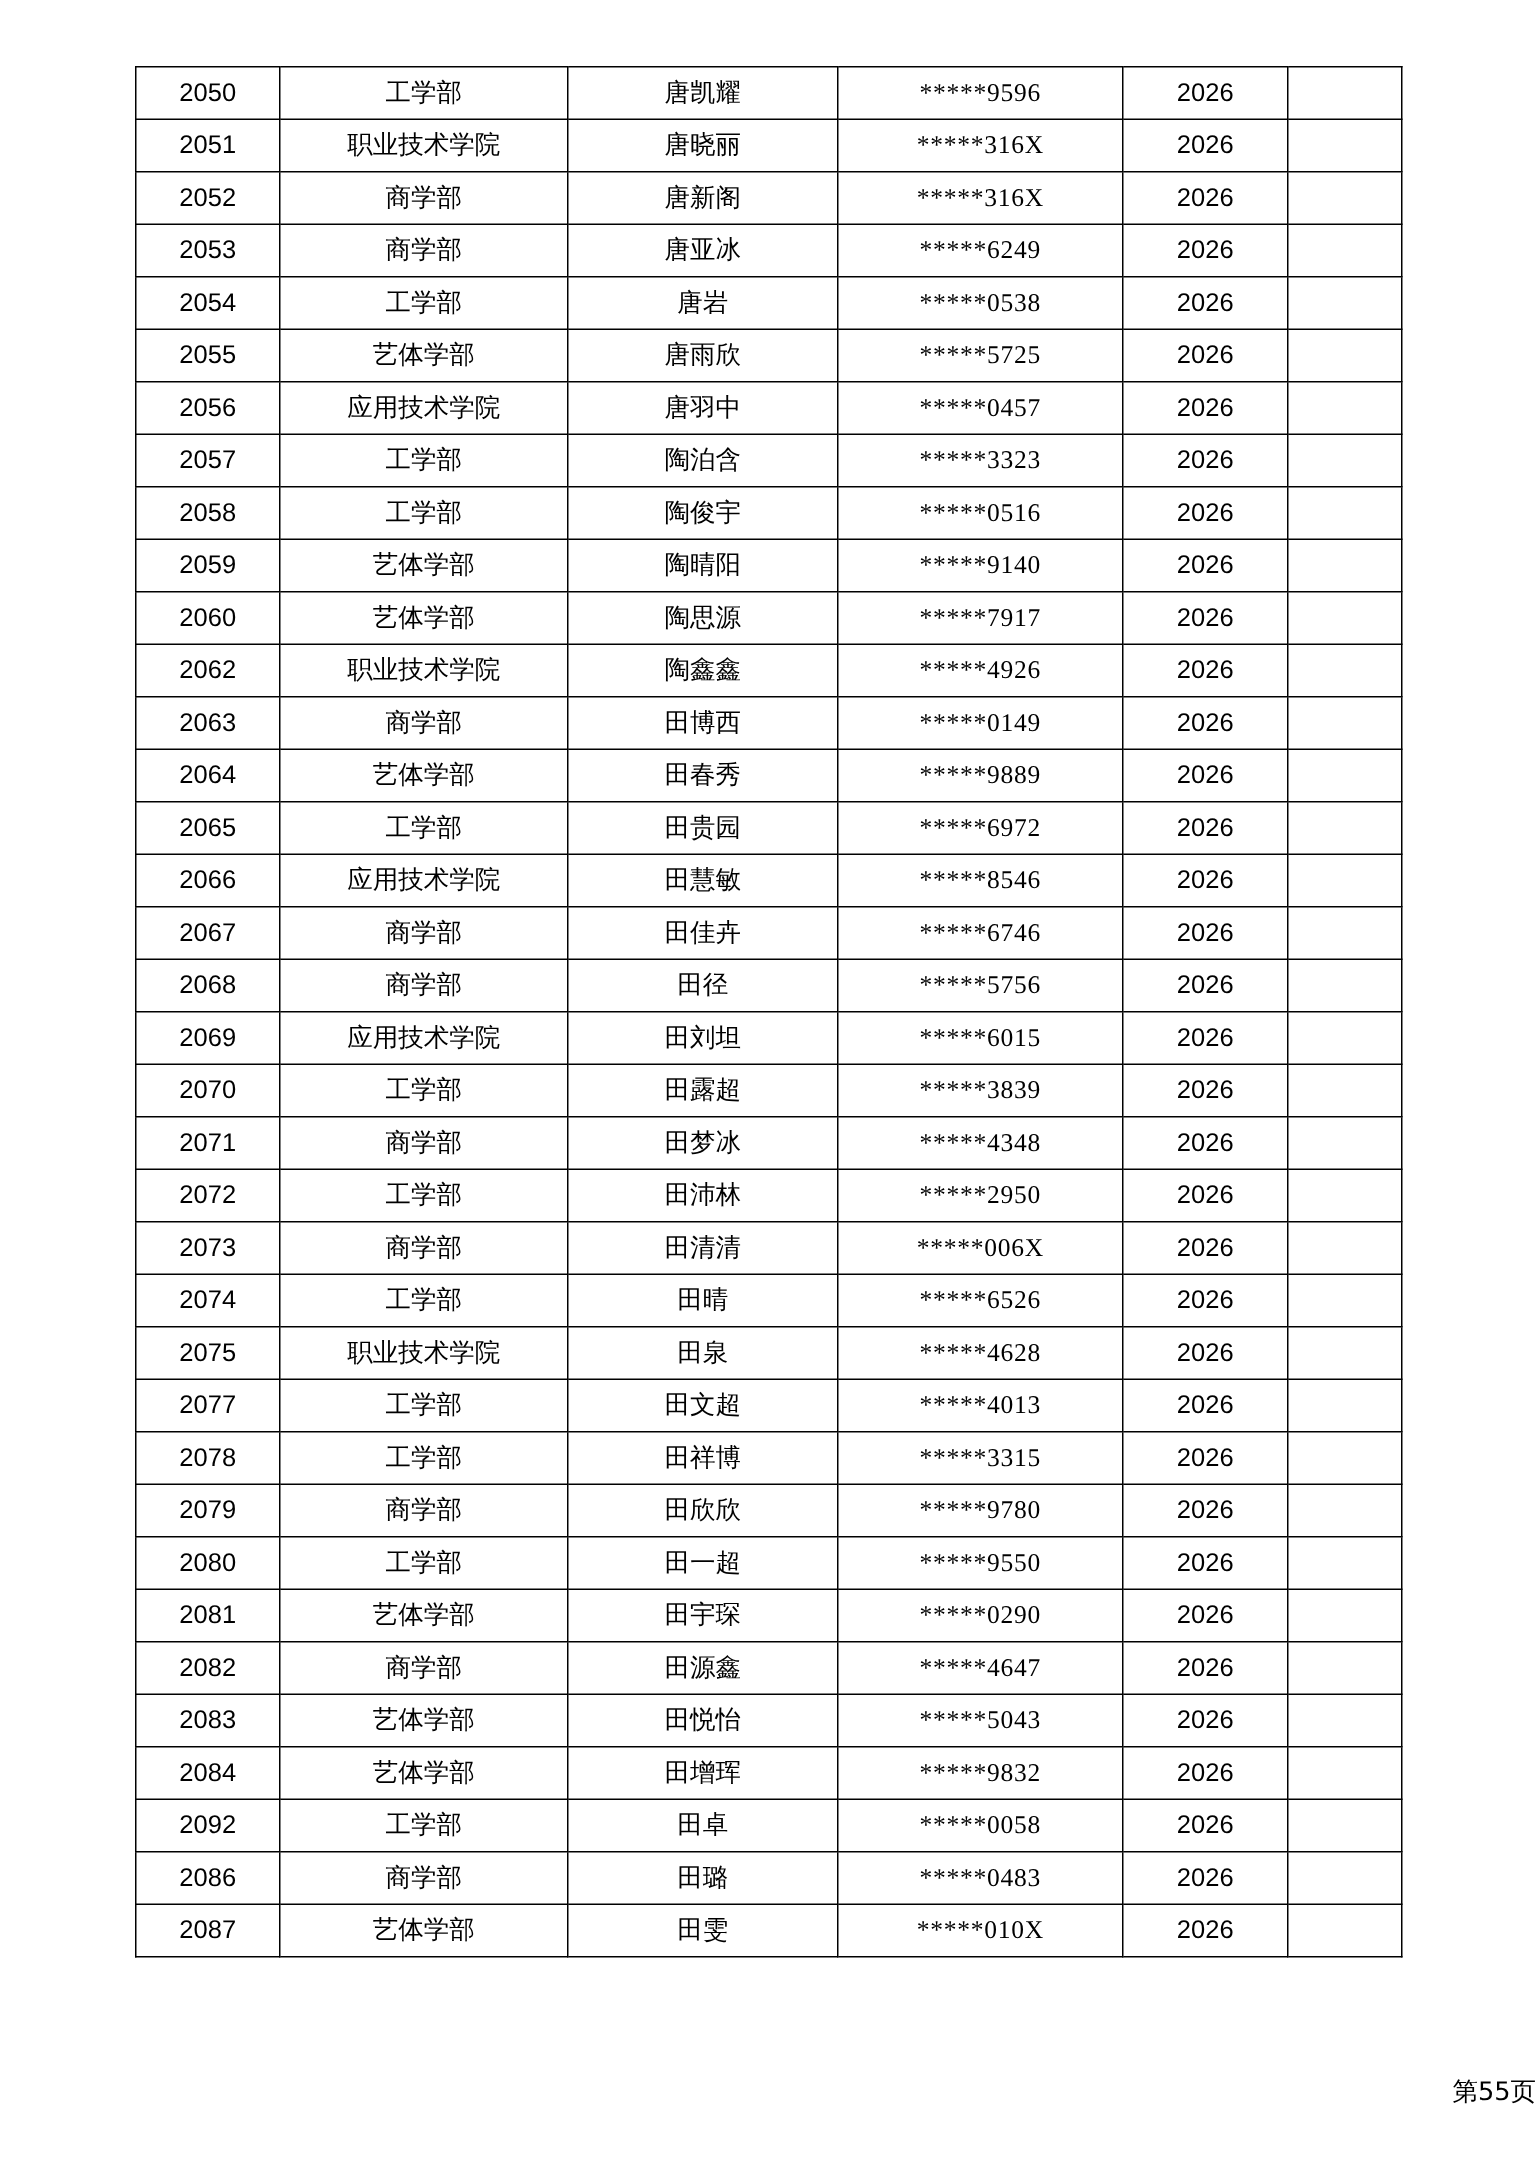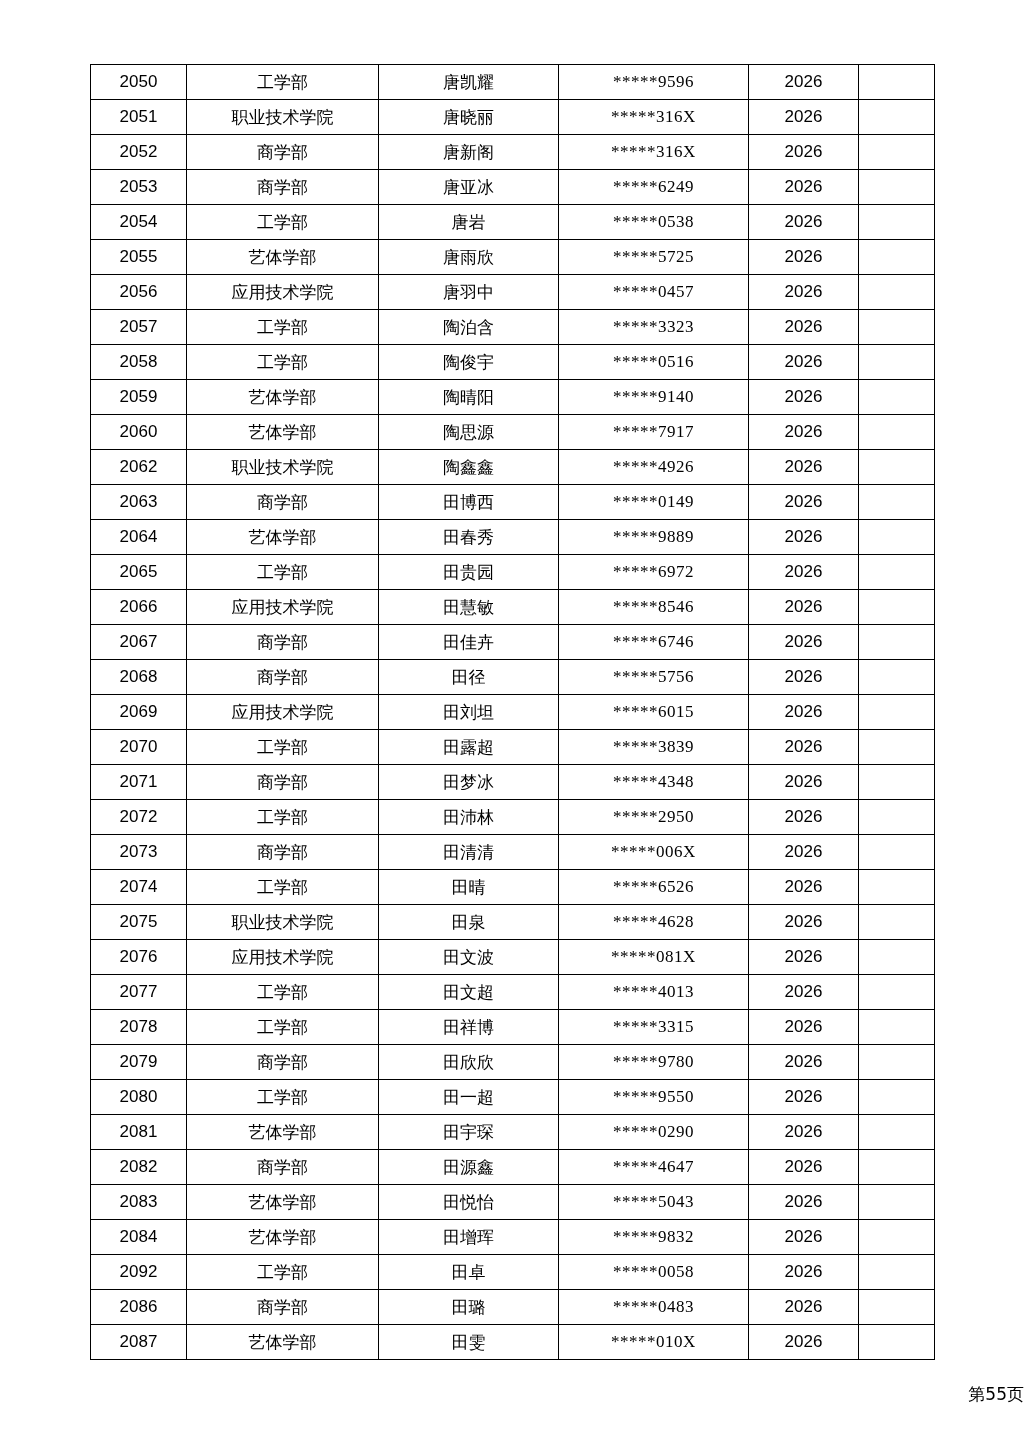--- a/index.html
+++ b/index.html
@@ -11,21 +11,21 @@
     width: 1024px;
     height: 1448px;
     font-family: "Liberation Serif", "DejaVu Serif", serif;
     color: #000000;
     position: relative;
   }
   .page {
     width: 1024px;
     height: 1448px;
     box-sizing: border-box;
-    padding: 64px 90px 0 90px;
+    padding: 44px 90px 0 90px;
     position: relative;
   }
   table.roster {
     border-collapse: collapse;
     width: 844px;
     table-layout: fixed;
   }
   table.roster td {
     border: 1px solid #000000;
     height: 34px;
@@ -273,28 +273,20 @@
         </tr>
         <tr>
           <td class="id">2075</td>
           <td class="dept">职业技术学院</td>
           <td class="name">田泉</td>
           <td class="idno">*****4628</td>
           <td class="year">2026</td>
           <td class="note"></td>
         </tr>
         <tr>
-          <td class="id">2076</td>
-          <td class="dept">应用技术学院</td>
-          <td class="name">田文波</td>
-          <td class="idno">*****081X</td>
-          <td class="year">2026</td>
-          <td class="note"></td>
-        </tr>
-        <tr>
           <td class="id">2077</td>
           <td class="dept">工学部</td>
           <td class="name">田文超</td>
           <td class="idno">*****4013</td>
           <td class="year">2026</td>
           <td class="note"></td>
         </tr>
         <tr>
           <td class="id">2078</td>
           <td class="dept">工学部</td>

